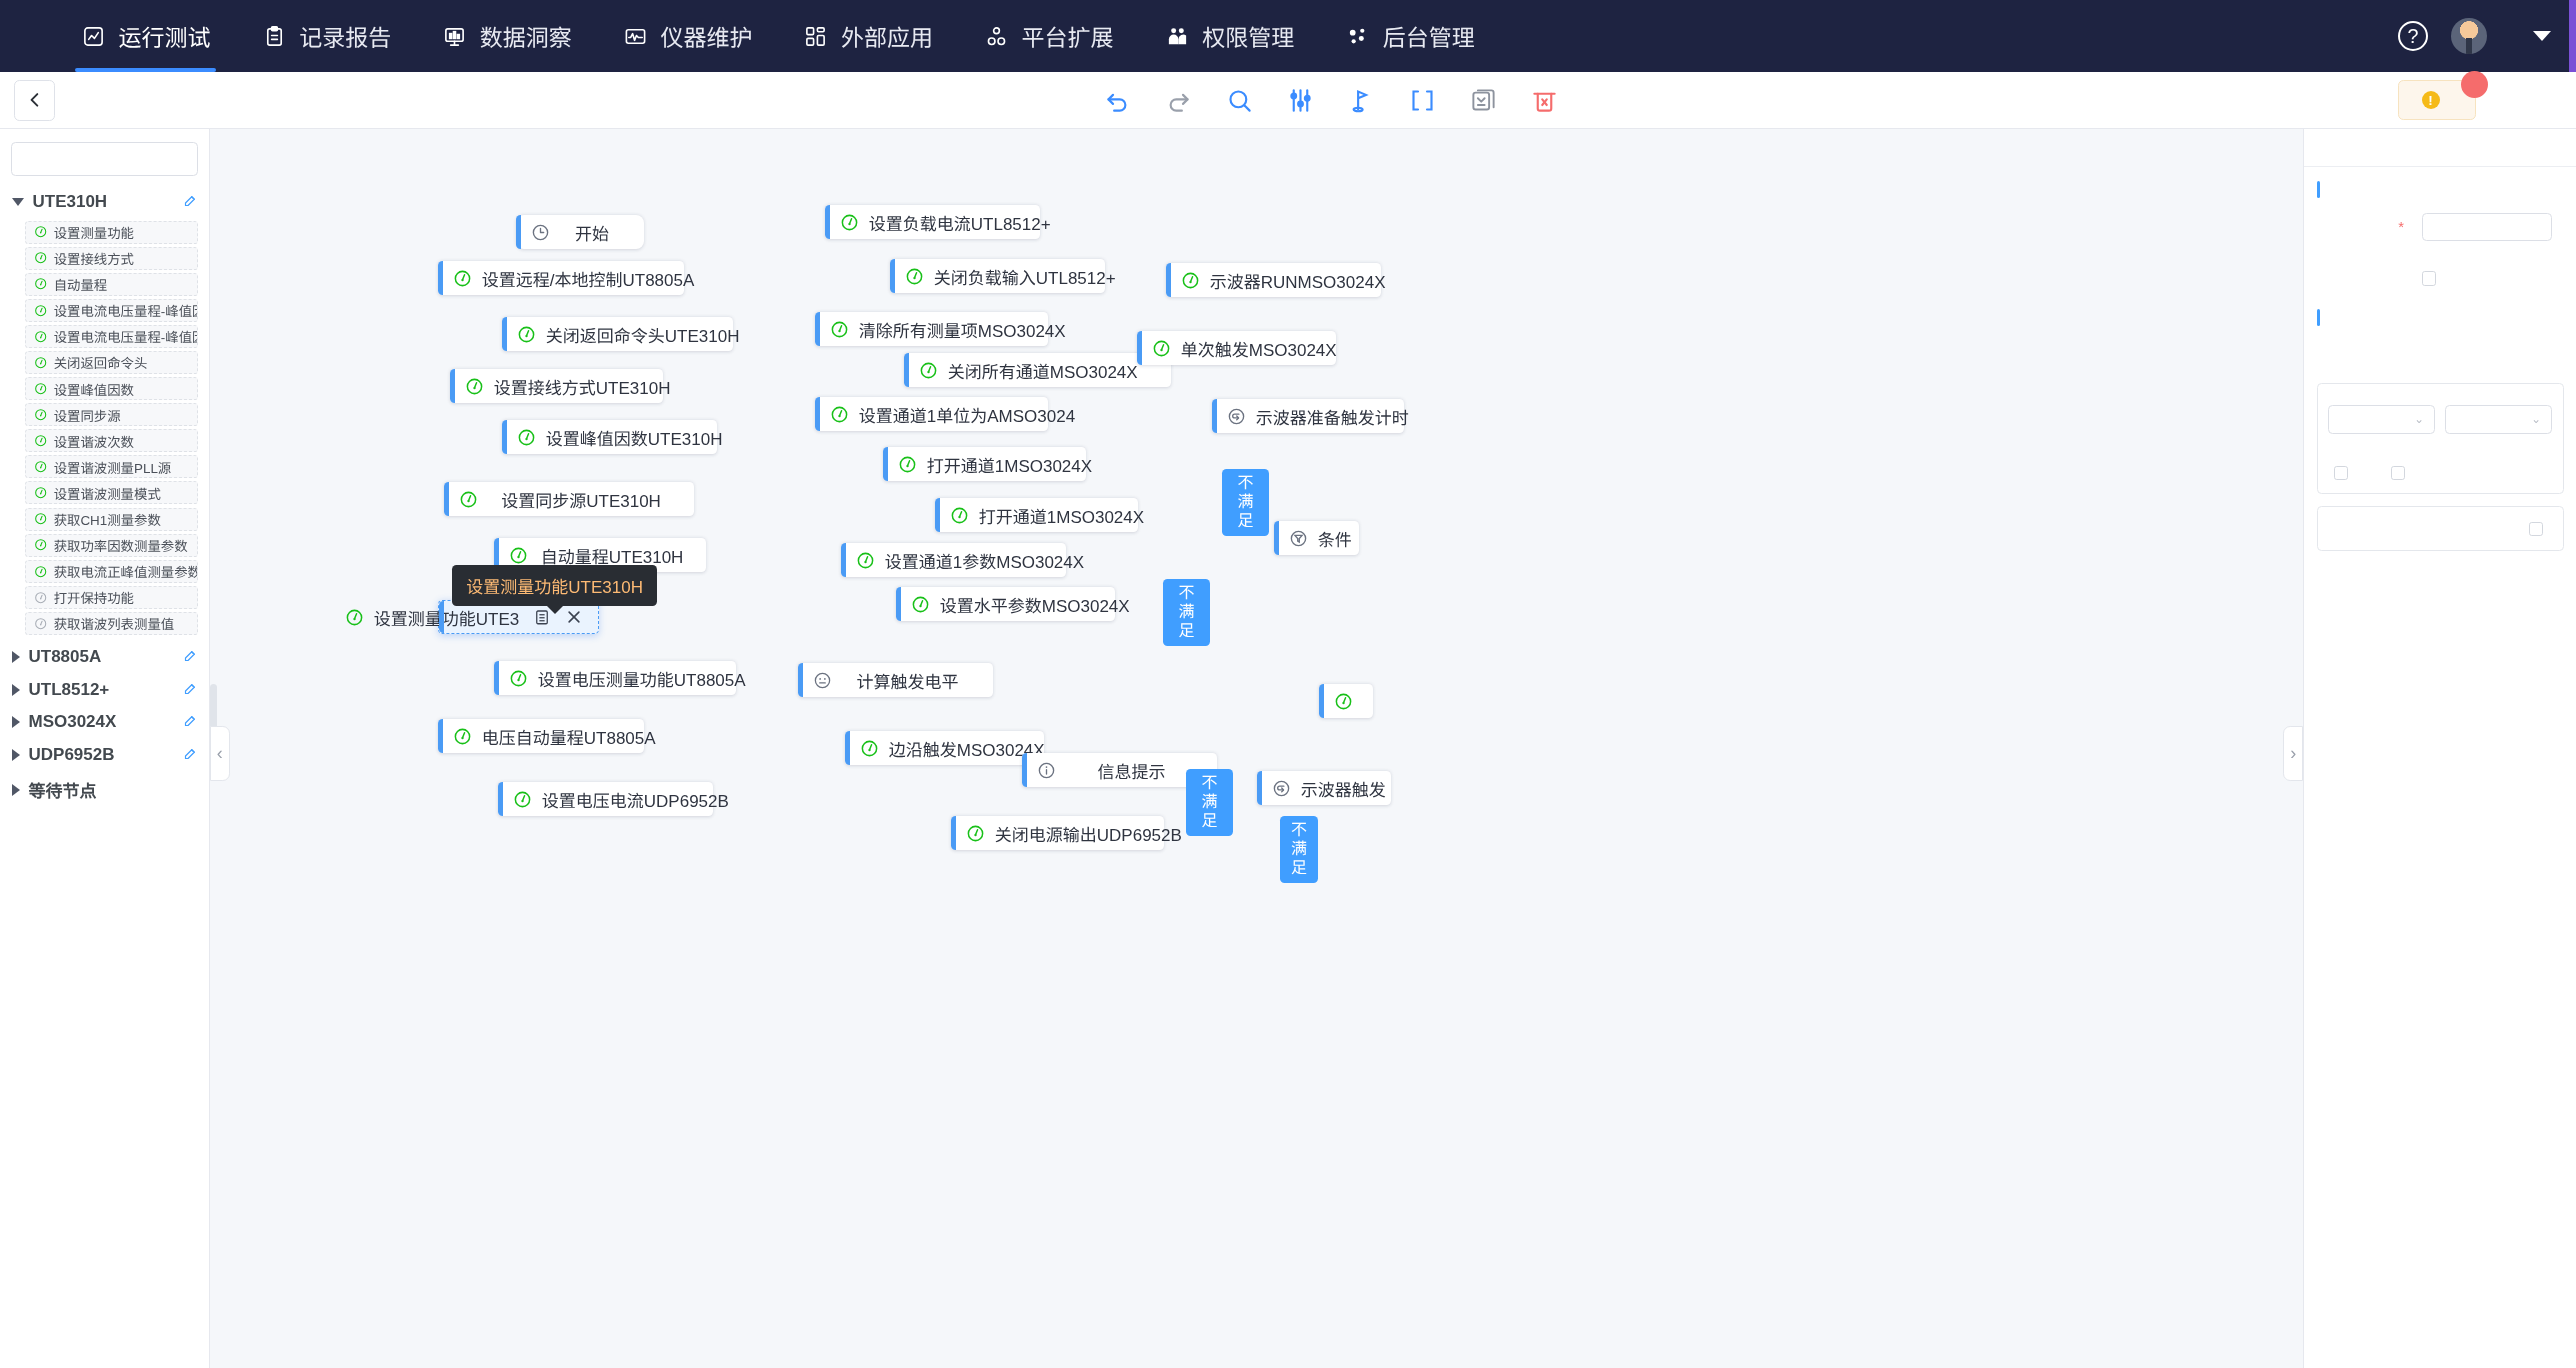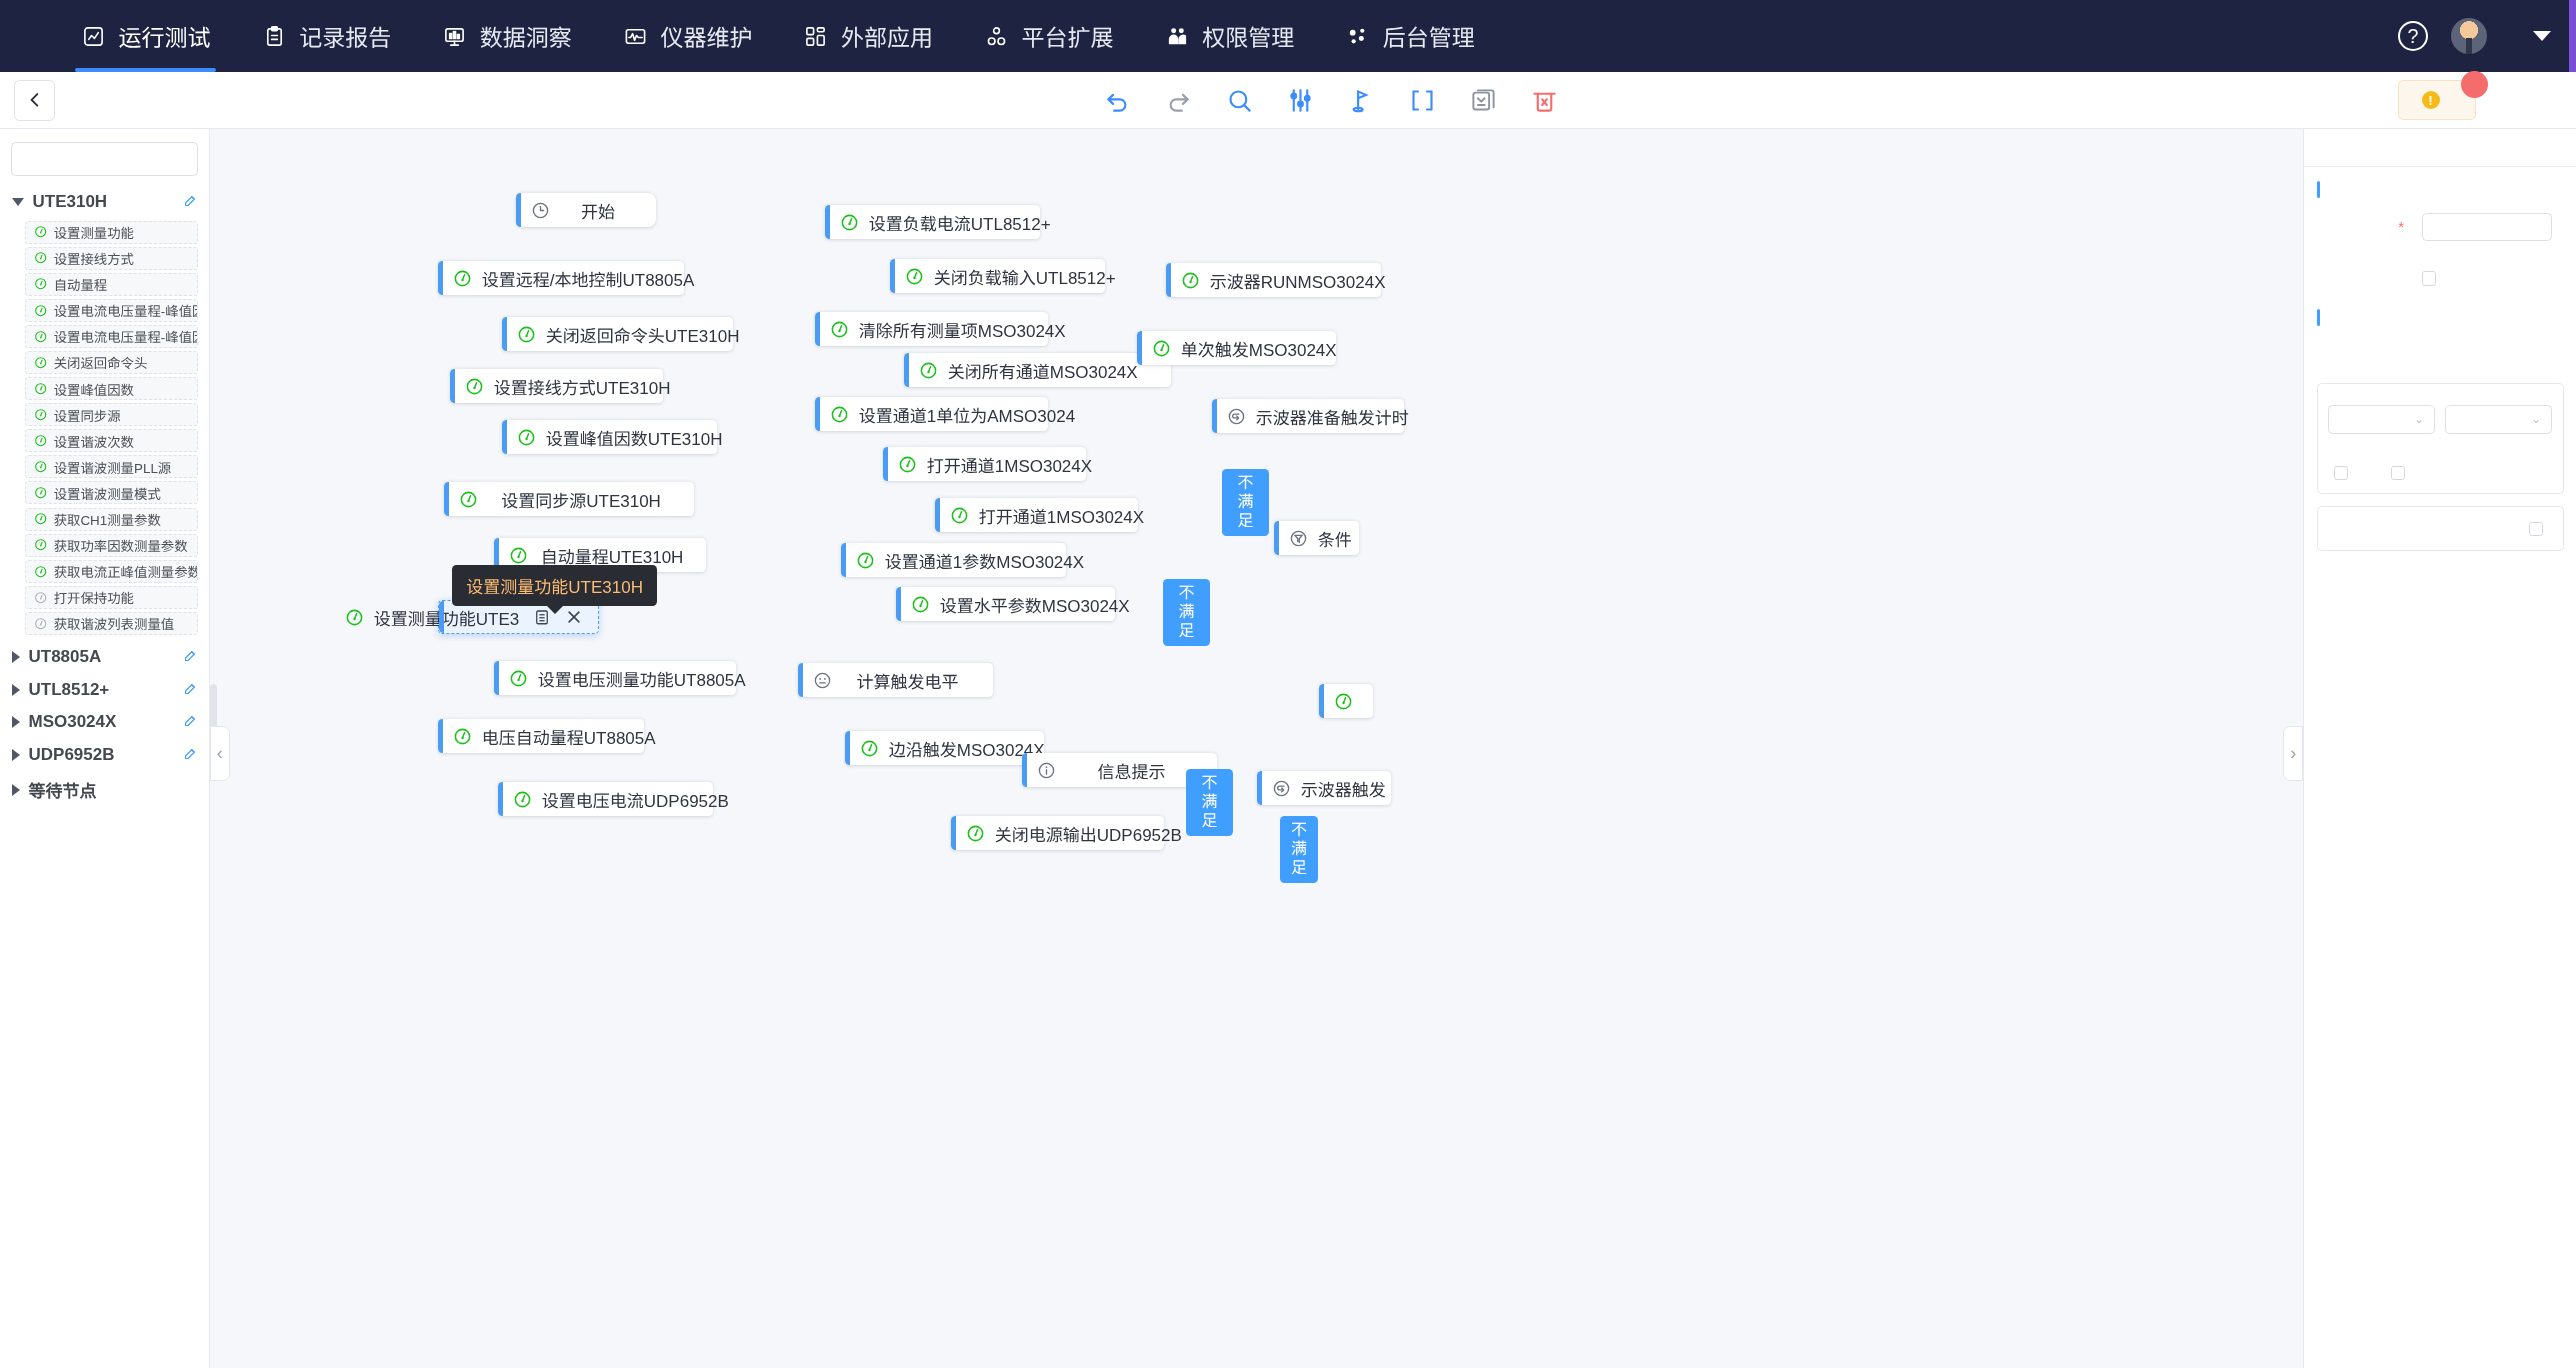--- a/index.html
+++ b/index.html
@@ -537,21 +537,21 @@
         <path d="M930,115 C1000,200 980,560 1000,690 C1020,740 1040,742 1055,738" fill="none" stroke="#3d9ae8" stroke-width="1.9" marker-end="url(#ar)"></path>
         <path d="M1030,500 C1060,470 1090,420 1120,330" fill="none" stroke="#3d9ae8" stroke-width="1.9" marker-end="url(#ar)"></path>
         <path d="M1140,330 C1110,430 1090,600 1080,660" fill="none" stroke="#3d9ae8" stroke-width="1.9" marker-end="url(#ar)"></path>
         <path d="M1240,480 C1300,560 1280,640 1250,690" fill="none" stroke="#3d9ae8" stroke-width="1.9" marker-end="url(#ar)"></path>
         <path d="M880,700 C900,660 1000,690 1060,700" fill="none" stroke="#3d9ae8" stroke-width="1.9" marker-end="url(#ar)"></path>
       </svg>
     <div class="drag-bar"></div>
     <div class="collapse-handle ch-left">‹</div>
     <div class="collapse-handle ch-right">›</div>
     <div id="nodes">
-        <div class="node center" style="left: 306px; top: 64px; width: 140px; border-radius: 8px;">
+        <div class="node center" style="left: 306px; top: 86px; width: 128px; border-radius: 8px;">
           <span class="nico">
             <svg viewBox="0 0 24 24" width="19" height="19" fill="none" stroke="#6b7280" stroke-width="1.7">
               <circle cx="12" cy="12" r="9"></circle>
               <polyline points="12,7 12,12 16,12" stroke-linecap="round" stroke-linejoin="round"></polyline>
             </svg>
           </span>
           <span class="ntext">开始</span>
         </div>
         <div class="node" style="left: 228px; top: 132px; width: 246px;">
           <span class="nico">

